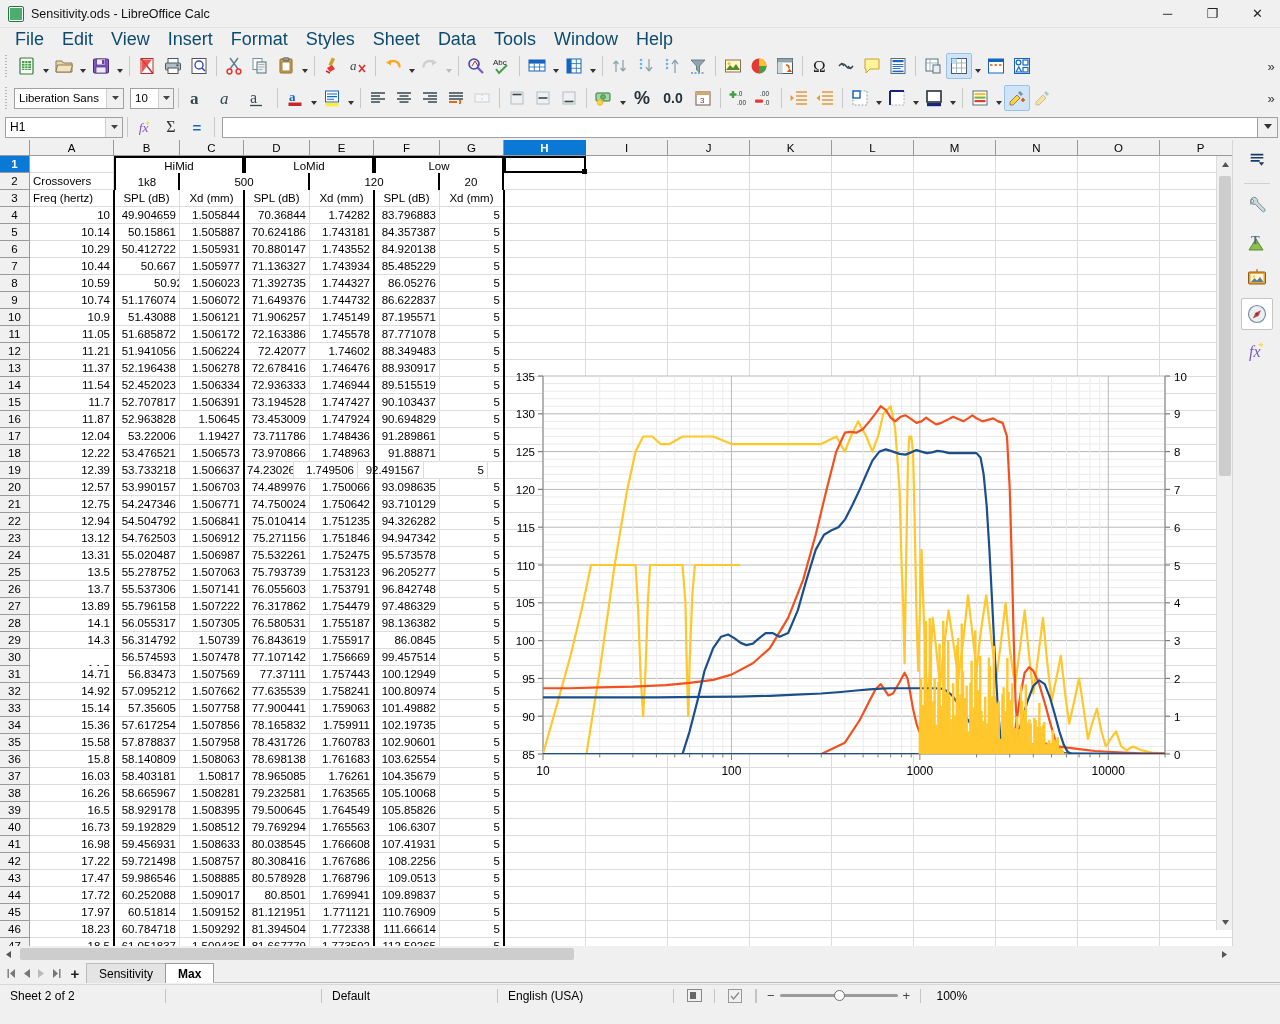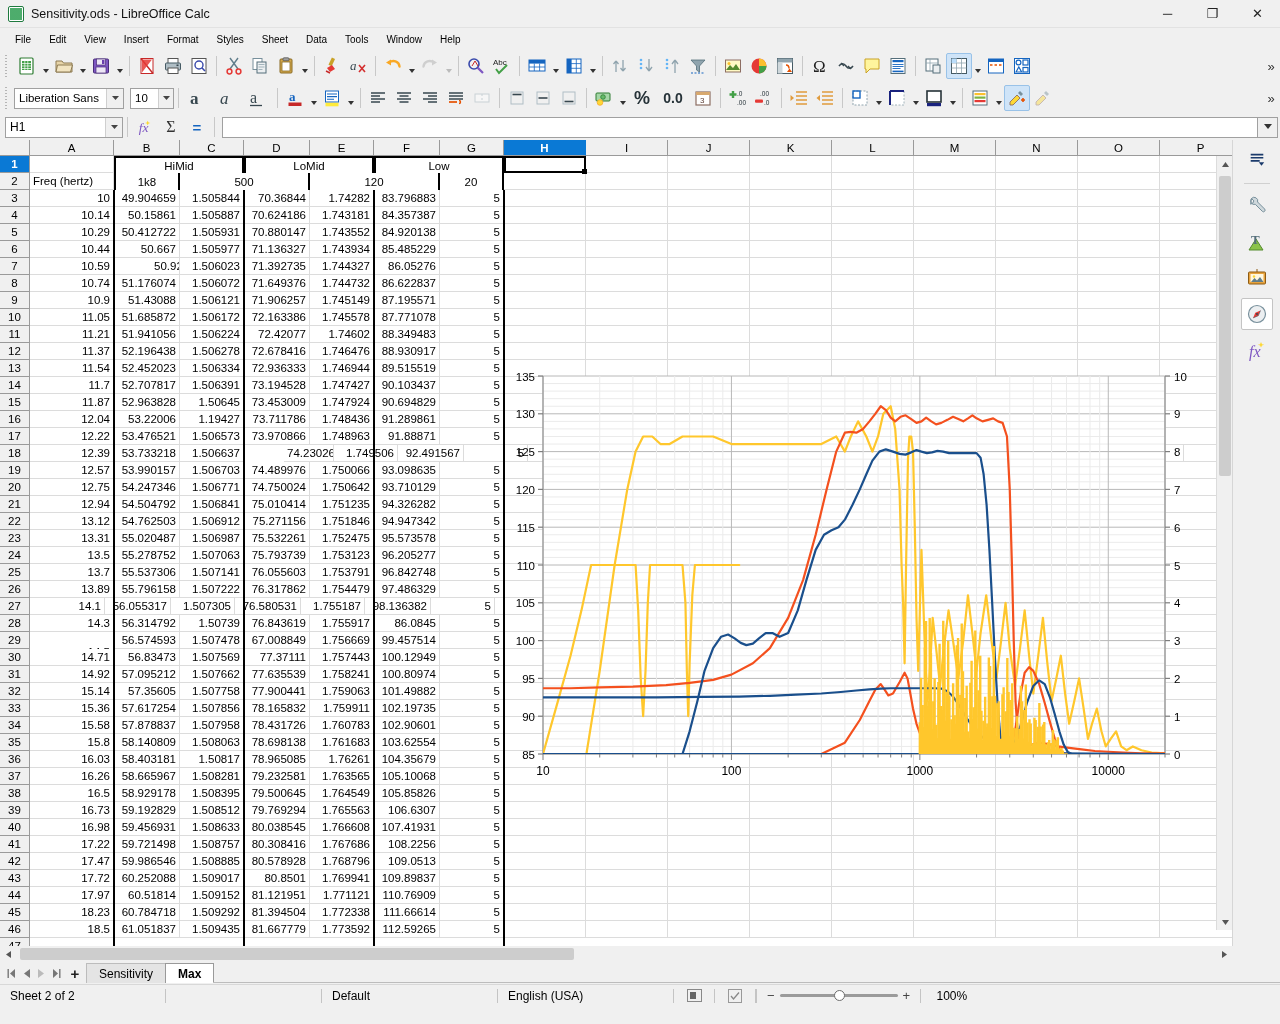--- a/index.html
+++ b/index.html
@@ -20,21 +20,21 @@
                 linear-gradient(to bottom,#2e9e52 0,#2e9e52 100%);
               opacity:.85; }
   #titlebar .title { font-size:12.5px; color:#111; }
   #titlebar .wbtns { margin-left:auto; display:flex; height:28px; }
   #titlebar .wbtn { width:45px; height:28px; display:flex; align-items:center; justify-content:center;
               font-size:13px; color:#222; }
 
   
   #menubar { height:22px; display:flex; align-items:center; padding-left:6px;
              background:#f0f0f0; }
-  #menubar .mi { padding:2px 9px; font-size:10px; color:#000000; }
+  #menubar .mi { padding:2px 9px; font-size:18px; color:#0c4a6e; }
 
   
   .toolbar { height:32px; display:flex; align-items:center; background:#f0f0f0;
              padding-left:4px; gap:0px; }
   .tb-grip { width:7px; height:22px; margin-right:3px; flex:none;
              background-image:repeating-linear-gradient(to bottom,#b5b5b5 0 1px,transparent 1px 3px);
              background-size:2px 100%; background-repeat:no-repeat; background-position:1px 0; }
   .tbtn { width:26px; height:26px; display:flex; align-items:center; justify-content:center;
           position:relative; flex:none; border:1px solid transparent; border-radius:2px; }
   .tbtn.sel { background:#cfe4f8; border:1px solid #99c2e8; }
@@ -782,20 +782,38 @@
           <div class="cell" style="width: 82px;"></div>
           <div class="cell" style="width: 82px;"></div>
           <div class="cell" style="width: 82px;"></div>
           <div class="cell" style="width: 82px;"></div>
           <div class="cell" style="width: 82px;"></div>
           <div class="cell" style="width: 82px;"></div>
           <div class="cell" style="width: 82px;"></div>
           <div class="cell" style="width: 82px;"></div>
         </div>
         <div class="row">
+          <div class="cell" style="width: 84px;">Crossovers</div>
+          <div class="cell ctr" style="width: 66px;">1k8</div>
+          <div class="cell ctr" style="width: 64px;">500</div>
+          <div class="cell ctr" style="width: 66px;">120</div>
+          <div class="cell ctr" style="width: 64px;">20</div>
+          <div class="cell" style="width: 66px;"></div>
+          <div class="cell" style="width: 64px;"></div>
+          <div class="cell" style="width: 82px;"></div>
+          <div class="cell" style="width: 82px;"></div>
+          <div class="cell" style="width: 82px;"></div>
+          <div class="cell" style="width: 82px;"></div>
+          <div class="cell" style="width: 82px;"></div>
+          <div class="cell" style="width: 82px;"></div>
+          <div class="cell" style="width: 82px;"></div>
+          <div class="cell" style="width: 82px;"></div>
+          <div class="cell" style="width: 82px;"></div>
+        </div>
+        <div class="row">
           <div class="cell" style="width: 84px;">Freq (hertz)</div>
           <div class="cell ctr" style="width: 66px;">SPL (dB)</div>
           <div class="cell ctr" style="width: 64px;">Xd (mm)</div>
           <div class="cell ctr" style="width: 66px;">SPL (dB)</div>
           <div class="cell ctr" style="width: 64px;">Xd (mm)</div>
           <div class="cell ctr" style="width: 66px;">SPL (dB)</div>
           <div class="cell ctr" style="width: 64px;">Xd (mm)</div>
           <div class="cell" style="width: 82px;"></div>
           <div class="cell" style="width: 82px;"></div>
           <div class="cell" style="width: 82px;"></div>
@@ -1073,21 +1091,21 @@
           <div class="cell" style="width: 82px;"></div>
           <div class="cell" style="width: 82px;"></div>
           <div class="cell" style="width: 82px;"></div>
           <div class="cell" style="width: 82px;"></div>
           <div class="cell" style="width: 82px;"></div>
         </div>
         <div class="row">
           <div class="cell num" style="width: 84px;">12.39</div>
           <div class="cell num" style="width: 66px;">53.733218</div>
           <div class="cell num" style="width: 64px;">1.506637</div>
-          <div class="cell num" style="width: 50px; margin-left: 40px;">74.23026</div>
+          <div class="cell num" style="width: 50px;">74.23026</div>
           <div class="cell num" style="width: 64px;">1.749506</div>
           <div class="cell num" style="width: 66px;">92.491567</div>
           <div class="cell num" style="width: 64px;">5</div>
           <div class="cell" style="width: 82px;"></div>
           <div class="cell" style="width: 82px;"></div>
           <div class="cell" style="width: 82px;"></div>
           <div class="cell" style="width: 82px;"></div>
           <div class="cell" style="width: 82px;"></div>
           <div class="cell" style="width: 82px;"></div>
           <div class="cell" style="width: 82px;"></div>
@@ -1232,21 +1250,21 @@
           <div class="cell" style="width: 82px;"></div>
           <div class="cell" style="width: 82px;"></div>
           <div class="cell" style="width: 82px;"></div>
           <div class="cell" style="width: 82px;"></div>
           <div class="cell" style="width: 82px;"></div>
           <div class="cell" style="width: 82px;"></div>
           <div class="cell" style="width: 82px;"></div>
           <div class="cell" style="width: 82px;"></div>
         </div>
         <div class="row">
-          <div class="cell num" style="width: 75px;">14.1</div>
+          <div class="cell num" style="width: 84px;">14.1</div>
           <div class="cell num" style="width: 66px;">56.055317</div>
           <div class="cell num" style="width: 64px;">1.507305</div>
           <div class="cell num" style="width: 66px;">76.580531</div>
           <div class="cell num" style="width: 64px;">1.755187</div>
           <div class="cell num" style="width: 66px;">98.136382</div>
           <div class="cell num" style="width: 64px;">5</div>
           <div class="cell" style="width: 82px;"></div>
           <div class="cell" style="width: 82px;"></div>
           <div class="cell" style="width: 82px;"></div>
           <div class="cell" style="width: 82px;"></div>
@@ -1271,21 +1289,21 @@
           <div class="cell" style="width: 82px;"></div>
           <div class="cell" style="width: 82px;"></div>
           <div class="cell" style="width: 82px;"></div>
           <div class="cell" style="width: 82px;"></div>
           <div class="cell" style="width: 82px;"></div>
         </div>
         <div class="row">
           <div class="cell num" style="width: 84px; margin-top: 12px;">14.5</div>
           <div class="cell num" style="width: 66px;">56.574593</div>
           <div class="cell num" style="width: 64px;">1.507478</div>
-          <div class="cell num" style="width: 66px;">67.008849</div>
+          <div class="cell num" style="width: 66px;">77.107142</div>
           <div class="cell num" style="width: 64px;">1.756669</div>
           <div class="cell num" style="width: 66px;">99.457514</div>
           <div class="cell num" style="width: 64px;">5</div>
           <div class="cell" style="width: 82px;"></div>
           <div class="cell" style="width: 82px;"></div>
           <div class="cell" style="width: 82px;"></div>
           <div class="cell" style="width: 82px;"></div>
           <div class="cell" style="width: 82px;"></div>
           <div class="cell" style="width: 82px;"></div>
           <div class="cell" style="width: 82px;"></div>

